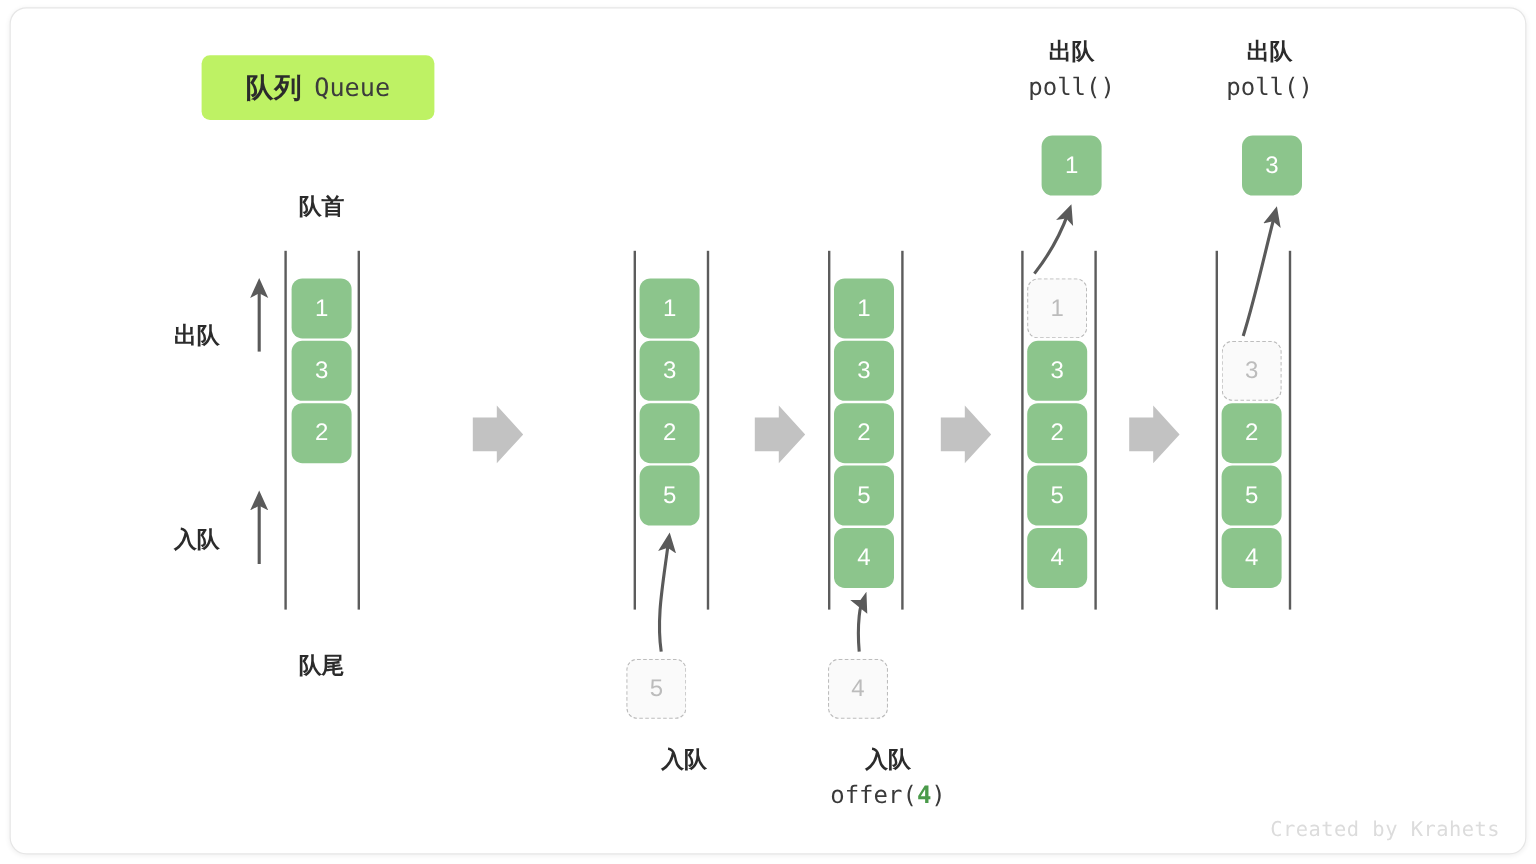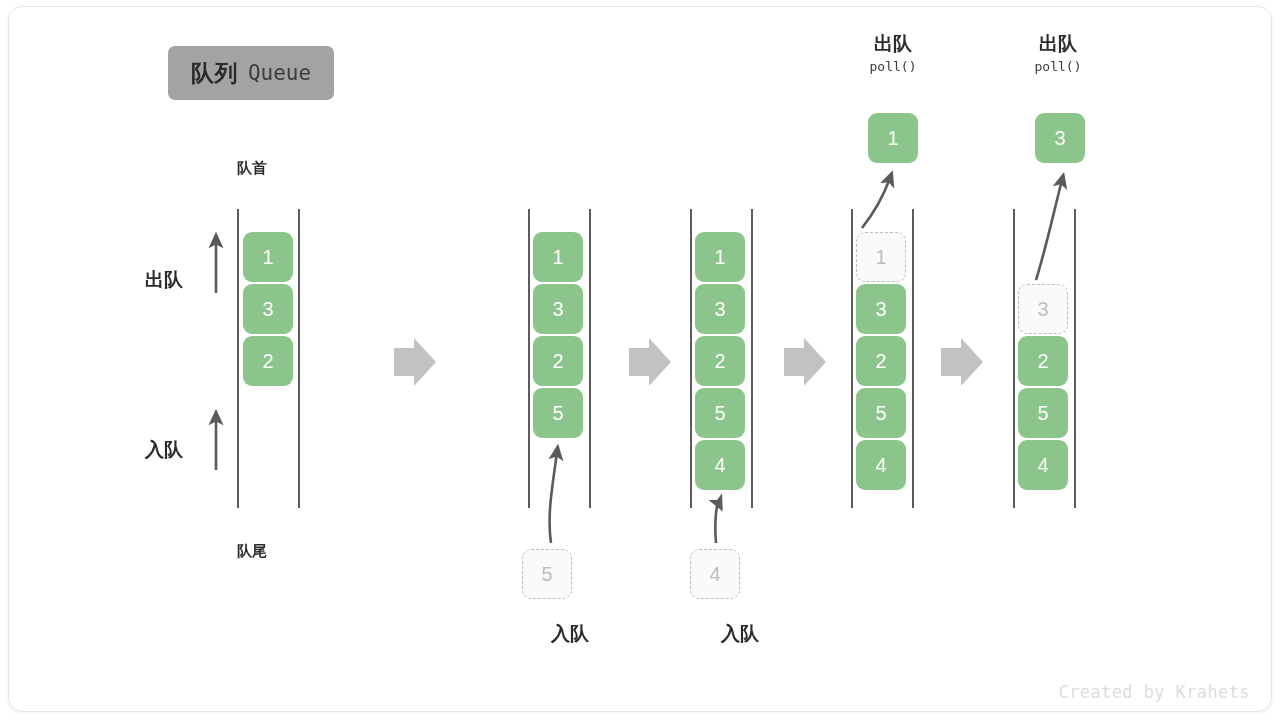--- a/index.html
+++ b/index.html
@@ -26,23 +26,23 @@
     border-radius: 14px;
     box-sizing: border-box;
     box-shadow: 0 1px 4px rgba(0,0,0,0.06);
   }
 
   
   .title-badge {
     position: absolute;
     left: 168px;
     top: 46px;
-    width: 166px;
+    width: 194px;
     height: 54px;
-    background: #a3a3a3;
+    background: #bef264;
     border-radius: 7px;
     display: flex;
     align-items: center;
     justify-content: center;
     gap: 10px;
   }
   .title-cn {
     font-size: 23px;
     font-weight: bold;
     color: #2b2b2b;
@@ -99,43 +99,44 @@
   
   .side-label {
     position: absolute;
     font-size: 19px;
     font-weight: bold;
     color: #2b2b2b;
     white-space: nowrap;
   }
   .cap-label {
     position: absolute;
-    font-size: 15px;
+    font-size: 19px;
     font-weight: bold;
     color: #2b2b2b;
     white-space: nowrap;
+    text-align: center;
   }
 
   
   .op-label {
     position: absolute;
     text-align: center;
     white-space: nowrap;
     line-height: 1.45;
   }
   .op-cn {
     display: block;
     font-size: 19px;
     font-weight: bold;
     color: #2b2b2b;
   }
   .op-code {
     display: block;
     font-family: "DejaVu Sans Mono", "Liberation Mono", monospace;
-    font-size: 13px;
+    font-size: 20px;
     color: #3a3a3a;
   }
   .op-code .num { color: #4a9a4a; font-weight: bold; }
 
   
   .watermark {
     position: absolute;
     right: 30px;
     bottom: 18px;
     font-family: "DejaVu Sans Mono", "Liberation Mono", monospace;
@@ -193,20 +194,21 @@
     <div class="rail" style="left:751px; top:209px; height:299px;"></div>
     <div class="slot filled" style="left:695px; top:232px;">1</div>
     <div class="slot filled" style="left:695px; top:284px;">3</div>
     <div class="slot filled" style="left:695px; top:336px;">2</div>
     <div class="slot filled" style="left:695px; top:388px;">5</div>
     <div class="slot filled" style="left:695px; top:440px;">4</div>
   </div>
   <div class="slot ghost" style="left:690px; top:549px;">4</div>
   <div class="op-label" style="left:620px; top:620px; width:240px;">
     <span class="op-cn">入队</span>
+    <span class="op-code"><span>offer(</span><span class="num">4</span><span>)</span></span>
   </div>
 
   <div class="column">
     <div class="rail" style="left:851px; top:209px; height:299px;"></div>
     <div class="rail" style="left:912px; top:209px; height:299px;"></div>
     <div class="slot ghost" style="left:856px; top:232px;">1</div>
     <div class="slot filled" style="left:856px; top:284px;">3</div>
     <div class="slot filled" style="left:856px; top:336px;">2</div>
     <div class="slot filled" style="left:856px; top:388px;">5</div>
     <div class="slot filled" style="left:856px; top:440px;">4</div>

